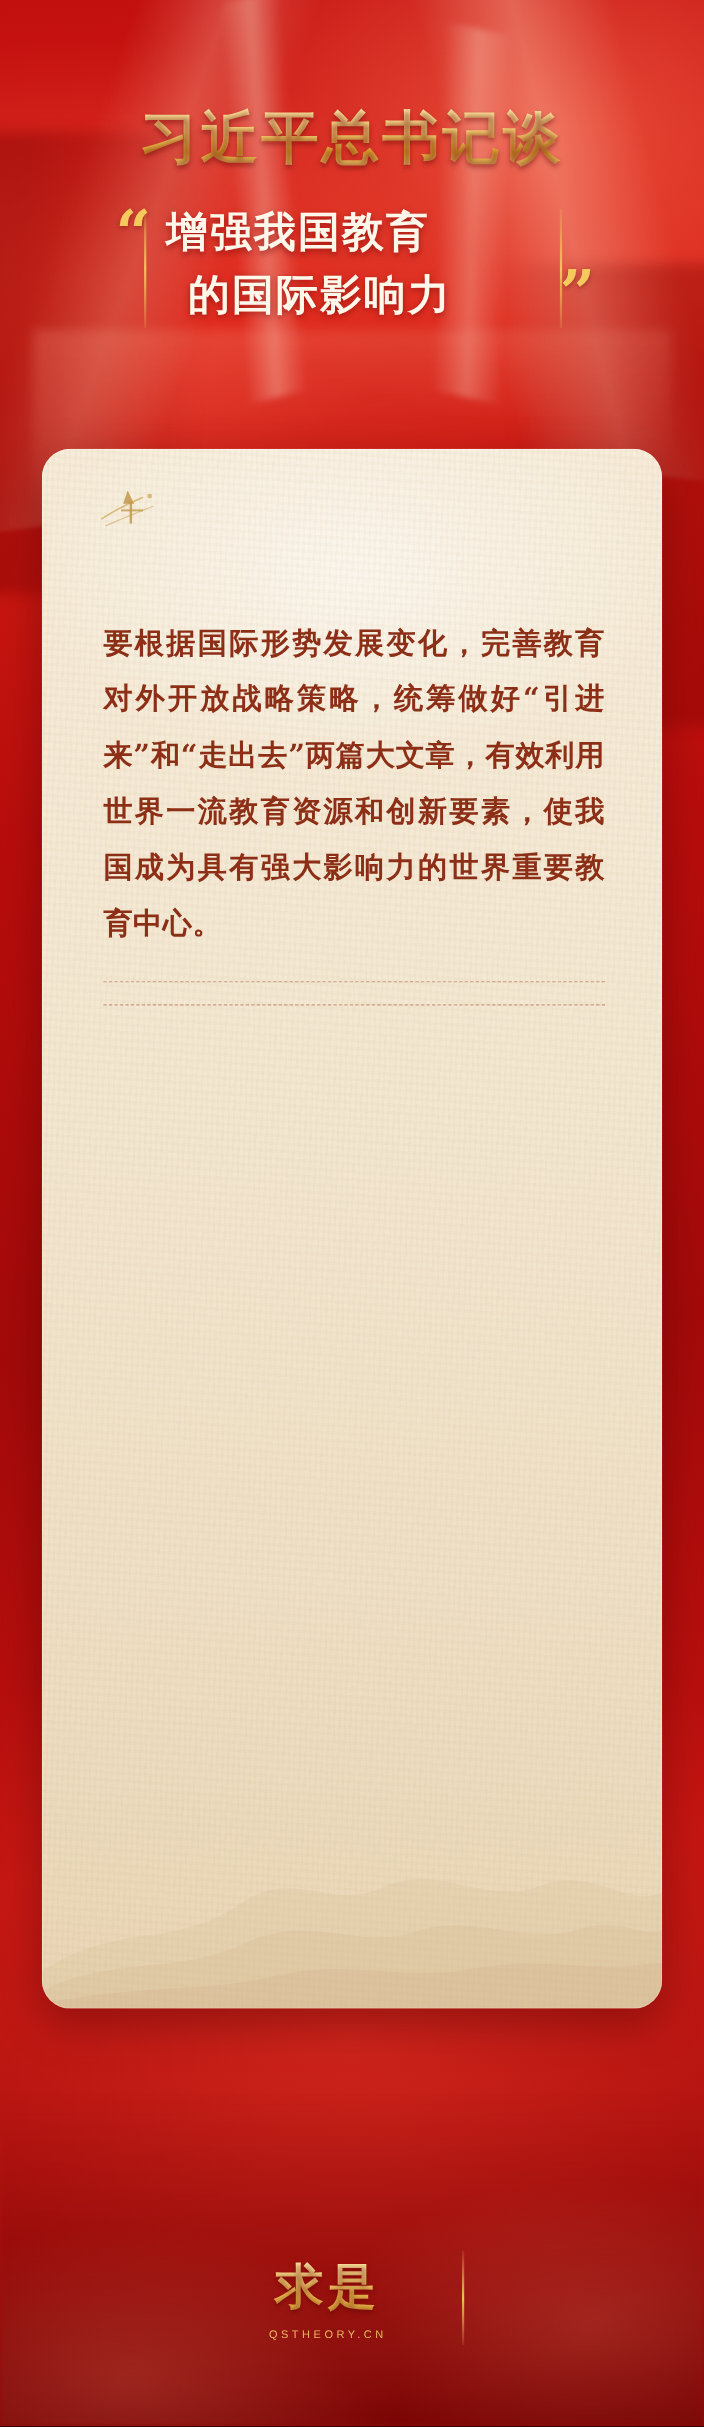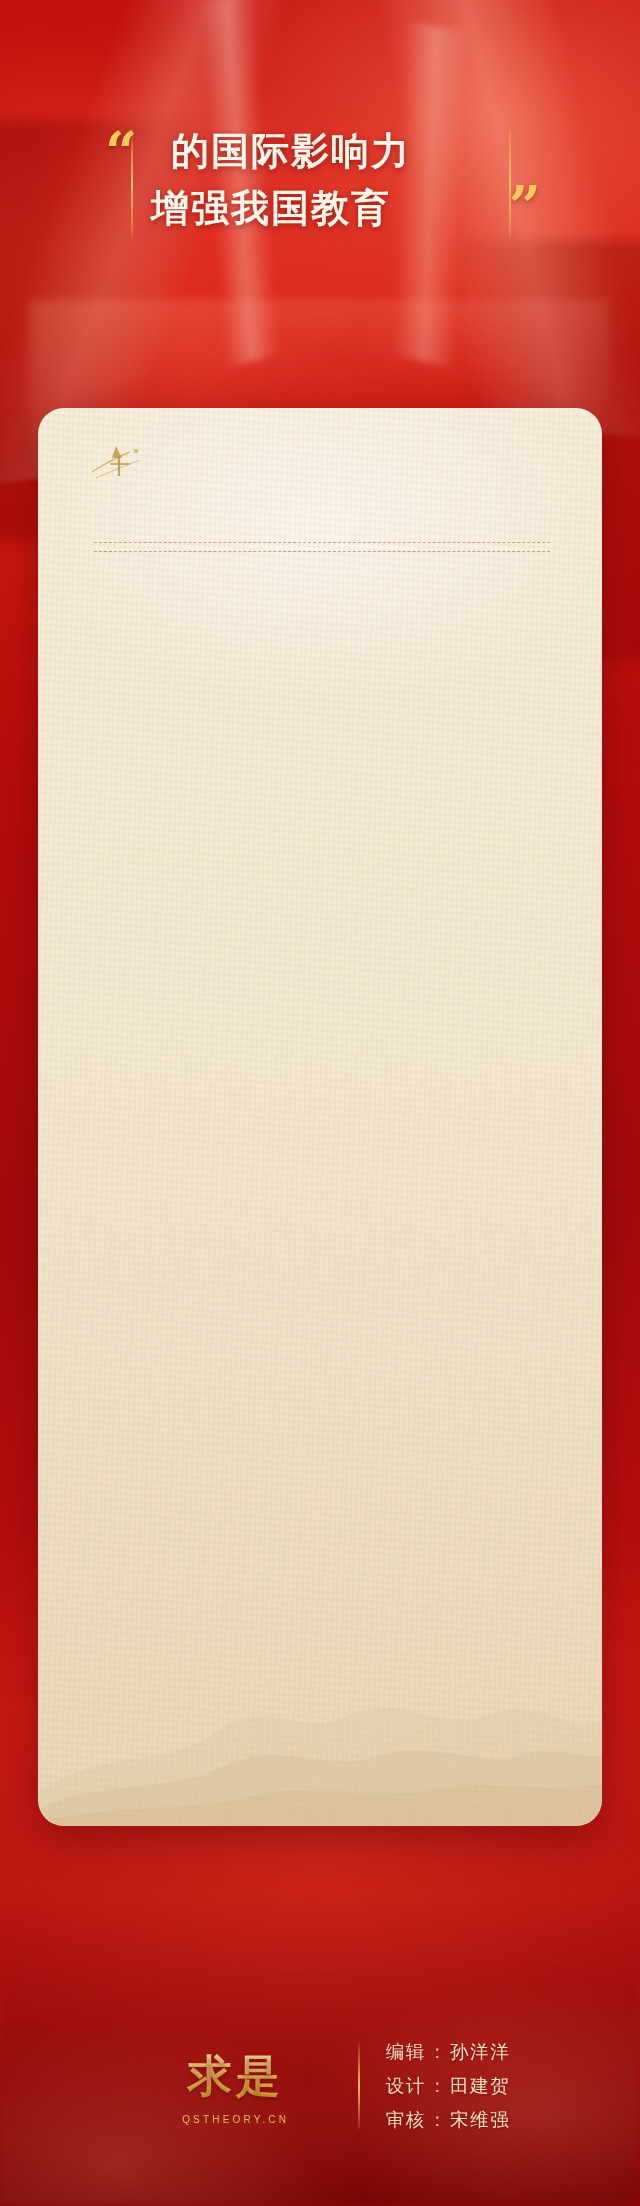--- a/index.html
+++ b/index.html
@@ -246,27 +246,28 @@
   <div class="silk s1"></div>
   <div class="silk s2"></div>
   <div class="silk s3"></div>
   <div class="silk s4"></div>
   <div class="silk s5"></div>
   <div class="silk fold-a"></div>
   <div class="silk fold-b"></div>
   <div class="silk s6"></div>
 
   <div class="header">
+    <div class="title-main">习近平总书记谈</div>
 
     <div class="quote-block">
       <div class="rule-l"></div>
       <div class="rule-r"></div>
       <span class="qmark open">“</span>
+      <div class="quote-line l1">增强我国教育</div>
       <div class="quote-line l2">的国际影响力</div>
-      <div class="quote-line l1">增强我国教育</div>
       <span class="qmark close">”</span>
     </div>
   </div>
 
   <div class="card">
 
     <svg class="card-emblem" viewBox="0 0 70 46">
       <path d="M6 30 C18 22 30 16 44 10" stroke="#c8a24a" stroke-width="1.4" fill="none" opacity="0.8"></path>
       <path d="M10 36 C24 30 38 24 54 18" stroke="#c8a24a" stroke-width="1.2" fill="none" opacity="0.6"></path>
       <path d="M30 4 L36 16 L26 16 Z" fill="#b8892f" opacity="0.85"></path>
@@ -275,37 +276,27 @@
       <circle cx="50" cy="9" r="2.2" fill="#c8a24a" opacity="0.8"></circle>
     </svg>
 
     <svg class="mountains" viewBox="0 0 564 230" preserveAspectRatio="none">
       <path d="M0 196 C70 150 120 176 178 136 C230 100 262 142 310 120 C362 96 404 138 454 118 C500 100 534 140 564 124 L564 230 L0 230 Z" fill="#d8bf95" opacity="0.45"></path>
       <path d="M0 214 C60 182 126 200 186 170 C246 142 286 178 340 160 C396 142 438 174 488 158 C524 146 546 166 564 158 L564 230 L0 230 Z" fill="#cfb287" opacity="0.5"></path>
       <path d="M0 226 C80 208 150 216 214 200 C280 184 330 206 390 194 C448 182 500 198 564 188 L564 230 L0 230 Z" fill="#c7a679" opacity="0.45"></path>
     </svg>
 
     <div class="card-body">
+      <p class="para">要根据国际形势发展变化，完善教育对外开放战略策略，统筹做好“引进来”和“走出去”两篇大文章，有效利用世界一流教育资源和创新要素，使我国成为具有强大影响力的世界重要教育中心。</p>
       <hr class="divider">
       <hr class="divider">
     </div>
   </div>
 
   <div class="footer">
     <div class="brand">
       <div class="brand-mark">求是</div>
       <div class="brand-url">QSTHEORY.CN</div>
     </div>
     <div class="vbar"></div>
-    <div class="credits">
-      <div class="credit">
-        <span class="k">编辑</span><span class="sep">：</span><span class="v">孙洋洋</span>
-      </div>
-      <div class="credit">
-        <span class="k">设计</span><span class="sep">：</span><span class="v">田建贺</span>
-      </div>
-      <div class="credit">
-        <span class="k">审核</span><span class="sep">：</span><span class="v">宋维强</span>
-      </div>
-    </div>
   </div>
 
 </div>
 
 </body></html>

